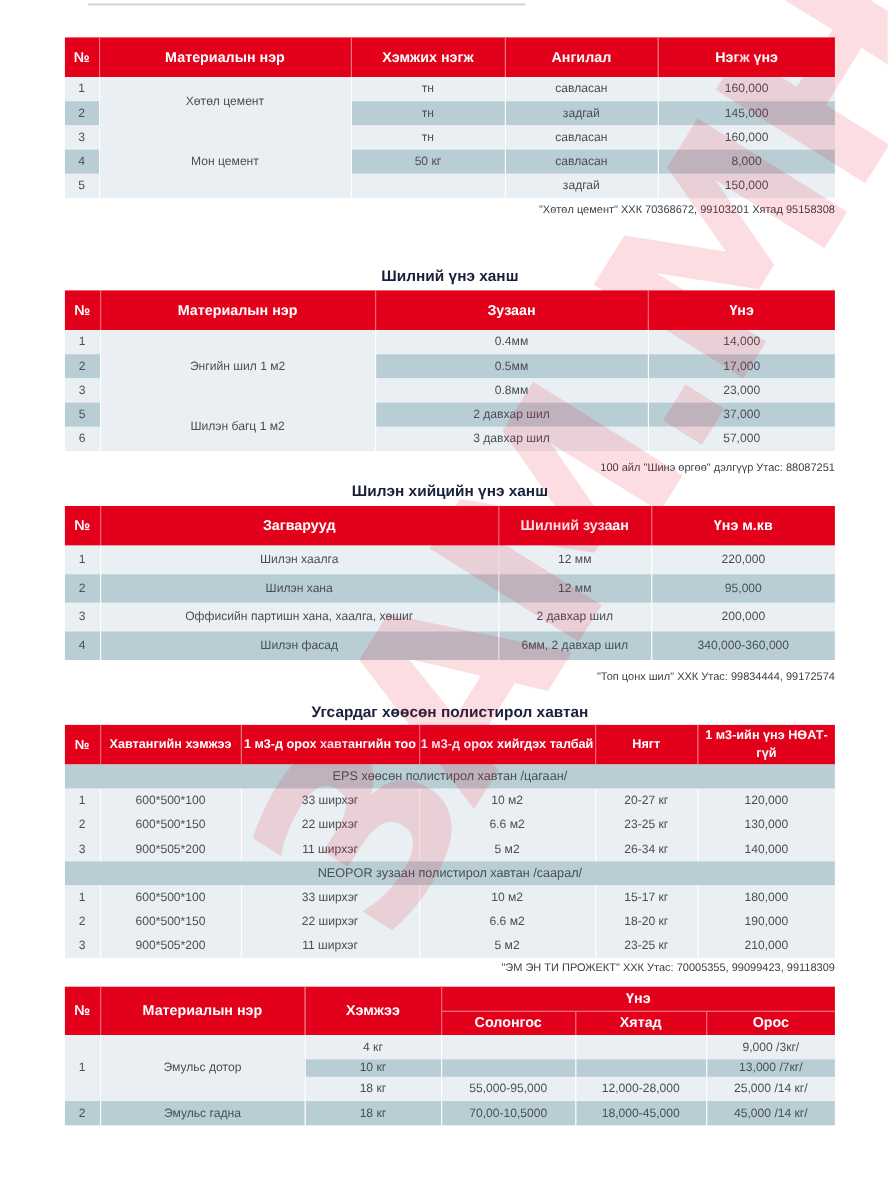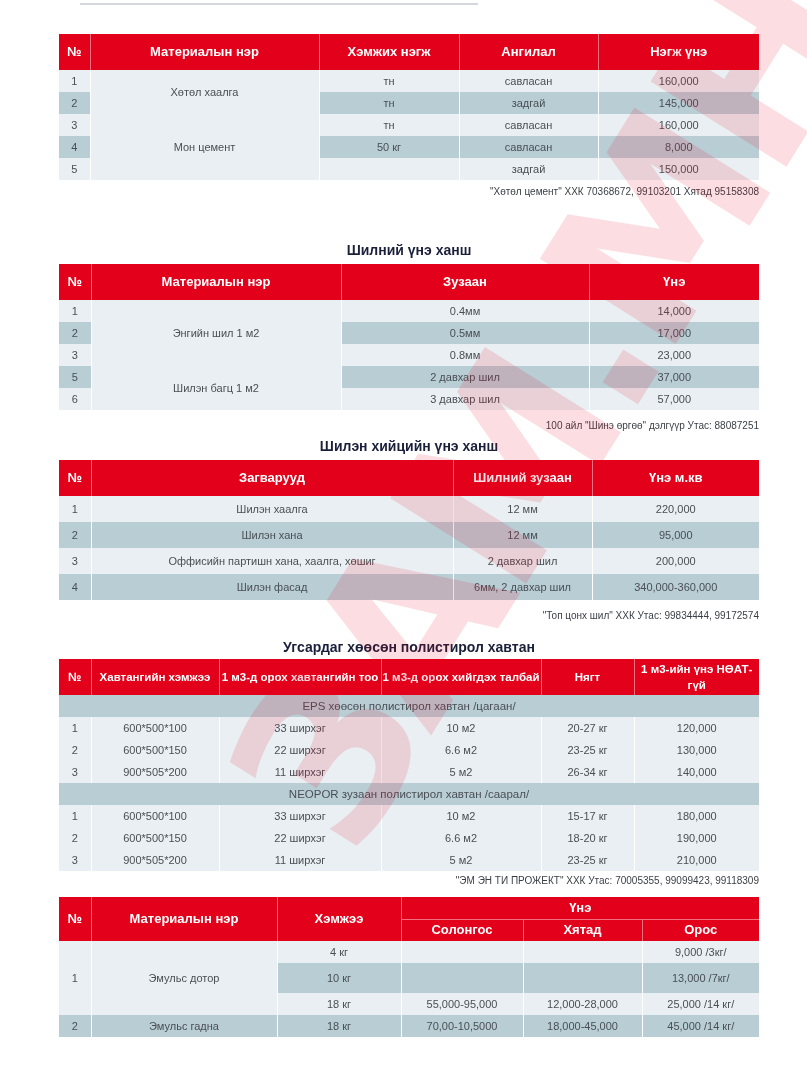--- a/index.html
+++ b/index.html
@@ -41,21 +41,21 @@
     <tbody>
         <tr style="height:36px;">
       <th>№</th>
       <th>Материалын нэр</th>
       <th>Хэмжих нэгж</th>
       <th>Ангилал</th>
       <th>Нэгж үнэ</th>
     </tr>
     <tr class="l" style="height:22px;">
       <td>1</td>
-      <td rowspan="2" class="l">Хөтөл хаалга</td>
+      <td rowspan="2" class="l">Хөтөл цемент</td>
       <td>тн</td>
       <td>савласан</td>
       <td>160,000</td>
     </tr>
     <tr class="d" style="height:22px;">
       <td>2</td>
       <td>тн</td>
       <td>задгай</td>
       <td>145,000</td>
     </tr>
@@ -278,21 +278,21 @@
       <th>Орос</th>
     </tr>
     <tr class="l" style="height:22px;">
       <td rowspan="3" class="l">1</td>
       <td rowspan="3" class="l">Эмульс дотор</td>
       <td>4 кг</td>
       <td></td>
       <td></td>
       <td>9,000 /3кг/</td>
     </tr>
-    <tr class="d" style="height:30px;">
+    <tr class="d" style="height:16px;">
       <td>10 кг</td>
       <td></td>
       <td></td>
       <td>13,000 /7кг/</td>
     </tr>
     <tr class="l" style="height:22px;">
       <td>18 кг</td>
       <td>55,000-95,000</td>
       <td>12,000-28,000</td>
       <td>25,000 /14 кг/</td>

